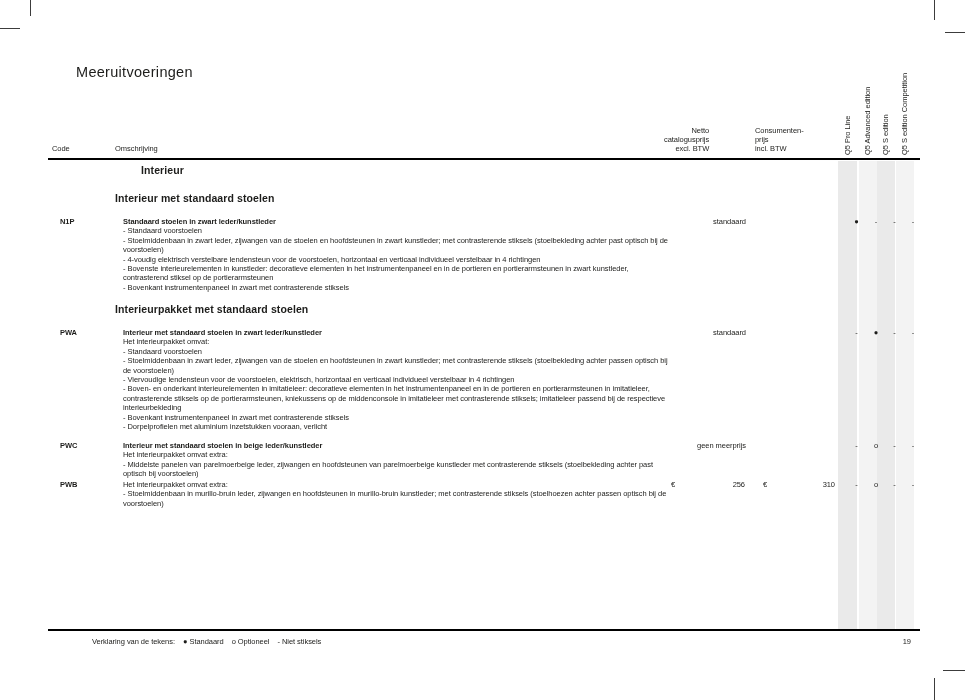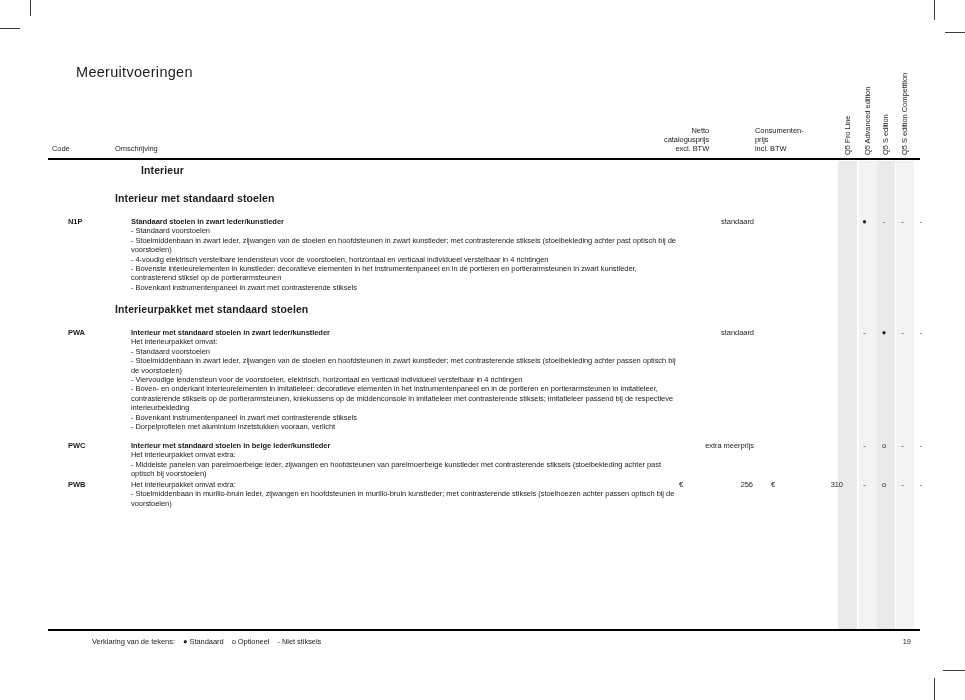--- a/index.html
+++ b/index.html
@@ -32,21 +32,21 @@
   .band1{left:838px;width:19px;background:#eaeaea;}
   .band2{left:859px;width:18px;background:#f3f3f3;}
   .band3{left:877px;width:18px;background:#eaeaea;}
   .band4{left:896px;width:18px;background:#f3f3f3;}
 
   
   .s-heading{position:absolute;left:115px;font-size:10.5px;font-weight:bold;letter-spacing:.1px;}
   .sh1{top:164px;margin-left:26px;} .sh2{top:192px;} .sh3{top:303px;}
 
   
-  .item{position:absolute;left:16px;width:837px;font-size:7.5px;line-height:9.4px;letter-spacing:-.05px;}
+  .item{position:absolute;left:8px;width:837px;font-size:7.5px;line-height:9.4px;letter-spacing:-.05px;}
   .item-n1p{top:217px;} .item-pwa{top:328px;} .item-pwc{top:441px;} .item-pwb{top:480px;}
   .item .code{position:absolute;left:52px;top:0;font-weight:bold;}
   .item .desc{margin-left:115px;width:545px;}
   .item .title{font-weight:bold;}
 
   .price-label{position:absolute;left:630px;top:0;width:108px;text-align:right;}
   .price-pair{position:absolute;top:0;display:flex;justify-content:space-between;}
   .pp-netto{left:663px;width:74px;}
   .pp-cons{left:755px;width:72px;}
 
@@ -151,21 +151,21 @@
 
   <div class="item item-pwc">
     <span class="code">PWC</span>
     <div class="desc">
       <div class="title">Interieur met standaard stoelen in beige leder/kunstleder</div>
       <div>
           <div>Het interieurpakket omvat extra:</div>
           <div>- Middelste panelen van parelmoerbeige leder, zijwangen en hoofdsteunen van parelmoerbeige kunstleder met contrasterende stiksels (stoelbekleding achter past optisch bij voorstoelen)</div>
         </div>
     </div>
-    <div class="price-label">extra meerprijs</div>
+    <div class="price-label">geen meerprijs</div>
     <div class="marks">
         <span>-</span>
         <span>o</span>
         <span>-</span>
         <span>-</span>
       </div>
   </div>
 
   <div class="item item-pwb">
     <span class="code">PWB</span>

